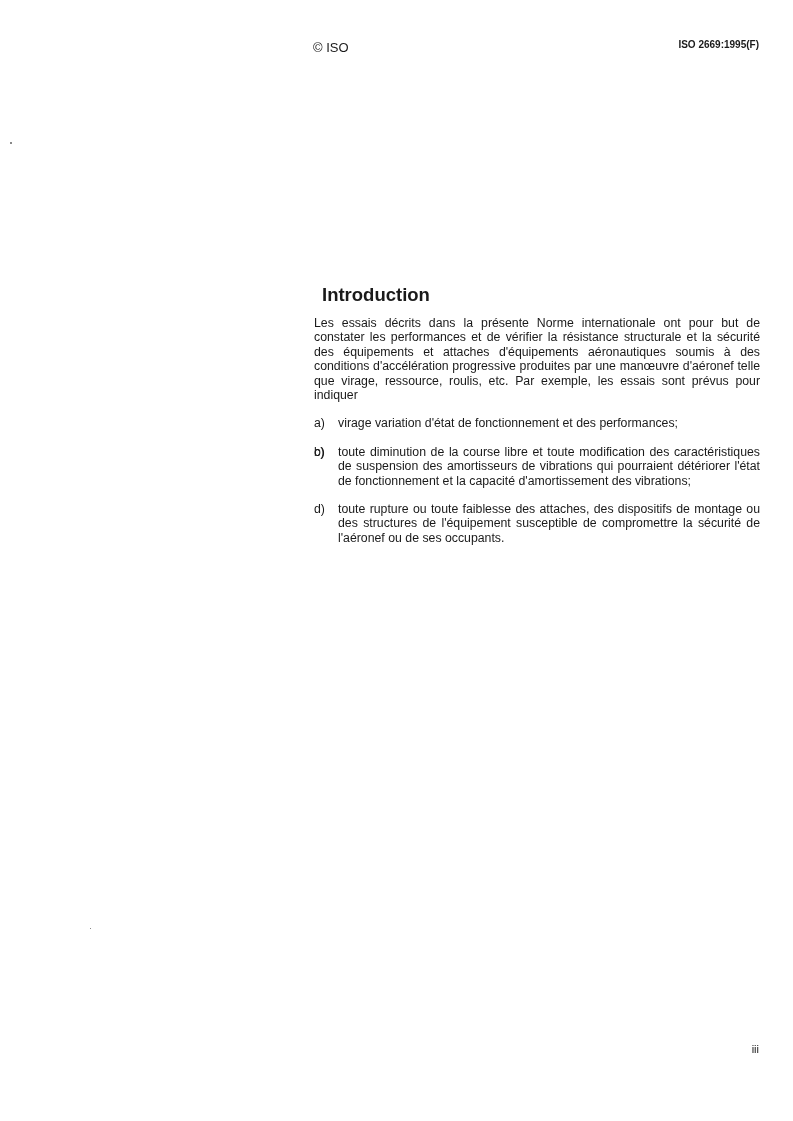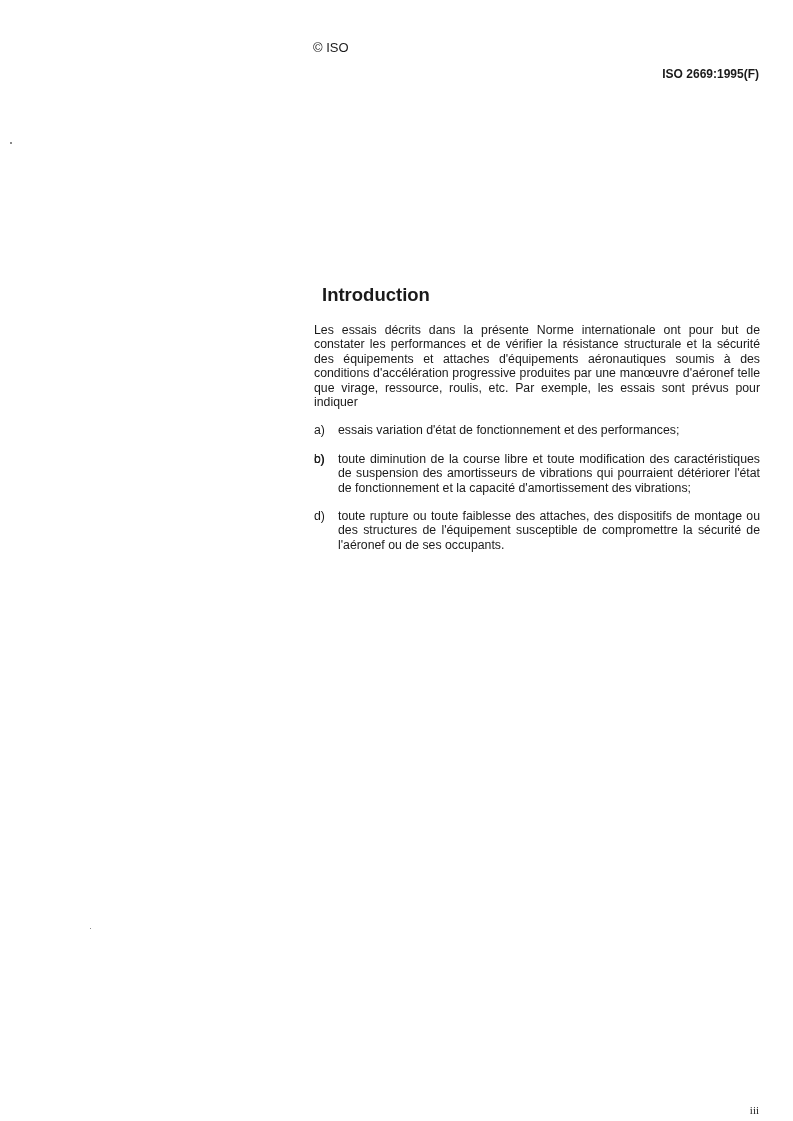--- a/index.html
+++ b/index.html
@@ -1,46 +1,46 @@
 <!DOCTYPE html>
 <html><head>
   <meta charset="utf-8">
   <style>
     html, body { margin: 0; padding: 0; background: #ffffff; }
     body { width: 793px; height: 1121px; position: relative; overflow: hidden;
            font-family: "Liberation Sans", "DejaVu Sans", sans-serif; color: #1a1a1a; }
     .hdr-left { position: absolute; left: 313px; top: 40px; font-size: 13px; text-align: right; }
-    .hdr-right { position: absolute; right: 34px; top: 39px; font-size: 12px; font-weight: bold; margin-top: 28px; }
+    .hdr-right { position: absolute; right: 34px; top: 39px; font-size: 10px; font-weight: bold; }
     .title { position: absolute; left: 314px; top: 276px; font-size: 18.5px; font-weight: bold; margin: 8px; }
-    .body { position: absolute; left: 314px; top: 316px; width: 446px; font-size: 12.3px; line-height: 14.4px; margin-top: 7px; }
+    .body { position: absolute; left: 314px; top: 316px; width: 446px; font-size: 12.3px; line-height: 14.4px; }
     .body p { margin: 0; text-align: justify; text-align-last: left; }
     .list { list-style: none; margin: 0; padding: 0; }
     .list li { position: relative; padding-left: 24px; margin-top: 14px; text-align: justify; text-align-last: left; }
     .list li .lbl { position: absolute; left: 0; top: 0; }
-    .page-num { position: absolute; right: 34px; top: 1104px; font-size: 11px; font-family: Liberation Serif, serif; }
+    .page-num { position: absolute; right: 34px; top: 1043px; font-size: 11px; }
     .speck { position: absolute; width: 2px; height: 2px; background: #888; }
   </style>
 </head>
 <body>
 
 <div>
   <div class="hdr-left">© ISO</div>
   <div class="hdr-right">ISO 2669:1995(F)</div>
 
   <span class="speck" style="left:10px; top:142px;"></span>
   <span class="speck" style="left:90px; top:928px; width:1px; height:1px;"></span>
 
   <h1 class="title">Introduction</h1>
 
   <div class="body">
     <p>Les essais décrits dans la présente Norme internationale ont pour but de constater les performances et de vérifier la résistance structurale et la sécurité des équipements et attaches d'équipements aéronautiques soumis à des conditions d'accélération progressive produites par une manœuvre d'aéronef telle que virage, ressource, roulis, etc. Par exemple, les essais sont prévus pour indiquer</p>
     <ul class="list">
       <li>
         <span class="lbl">a)</span>
-        <span>essais variation d'état de fonctionnement et des performances;</span>
+        <span>virage variation d'état de fonctionnement et des performances;</span>
       </li>
       <li>
         <span class="lbl">b)</span>
       </li>
       <li>
         <span class="lbl">c)</span>
         <span>toute diminution de la course libre et toute modification des caractéristiques de suspension des amortisseurs de vibrations qui pourraient détériorer l'état de fonctionnement et la capacité d'amortissement des vibrations;</span>
       </li>
       <li>
         <span class="lbl">d)</span>

